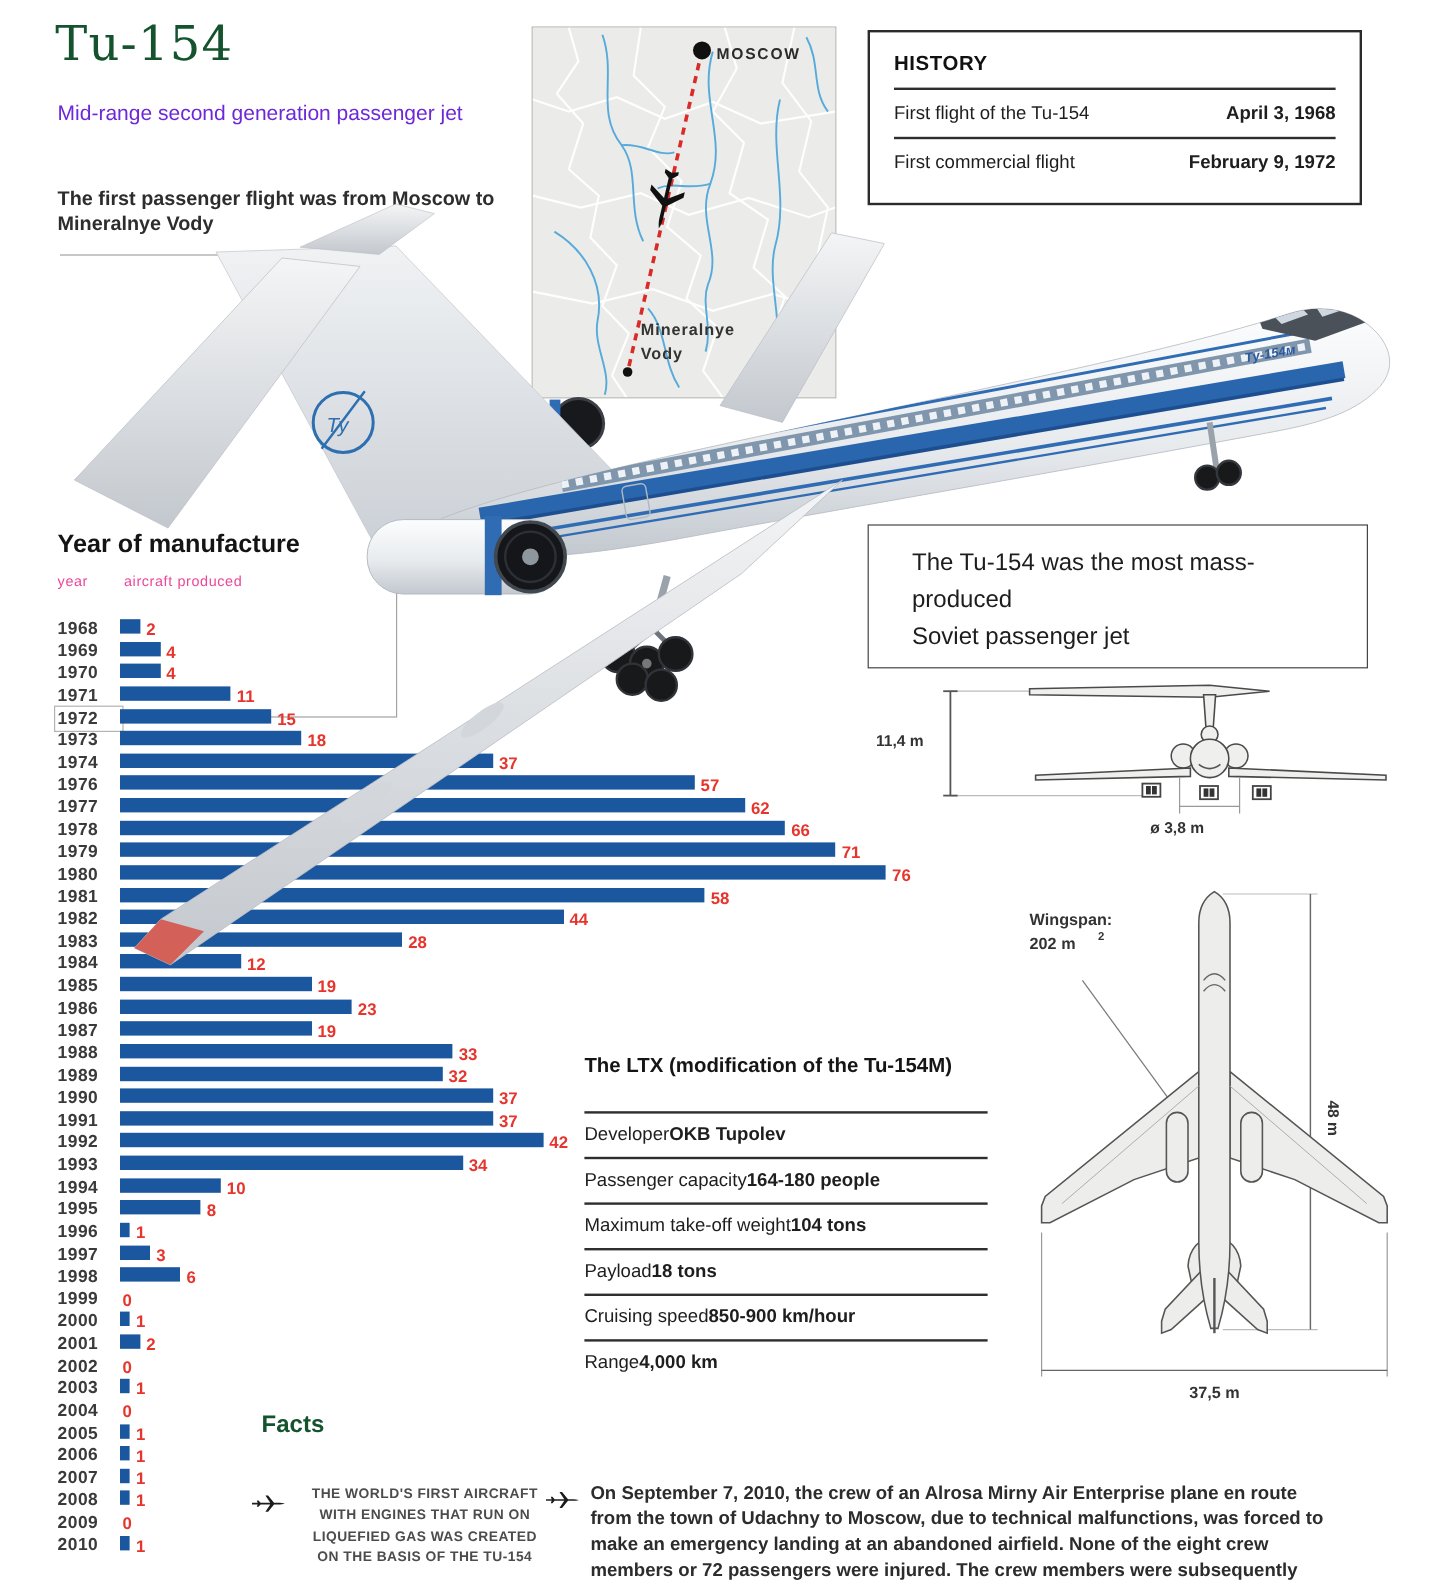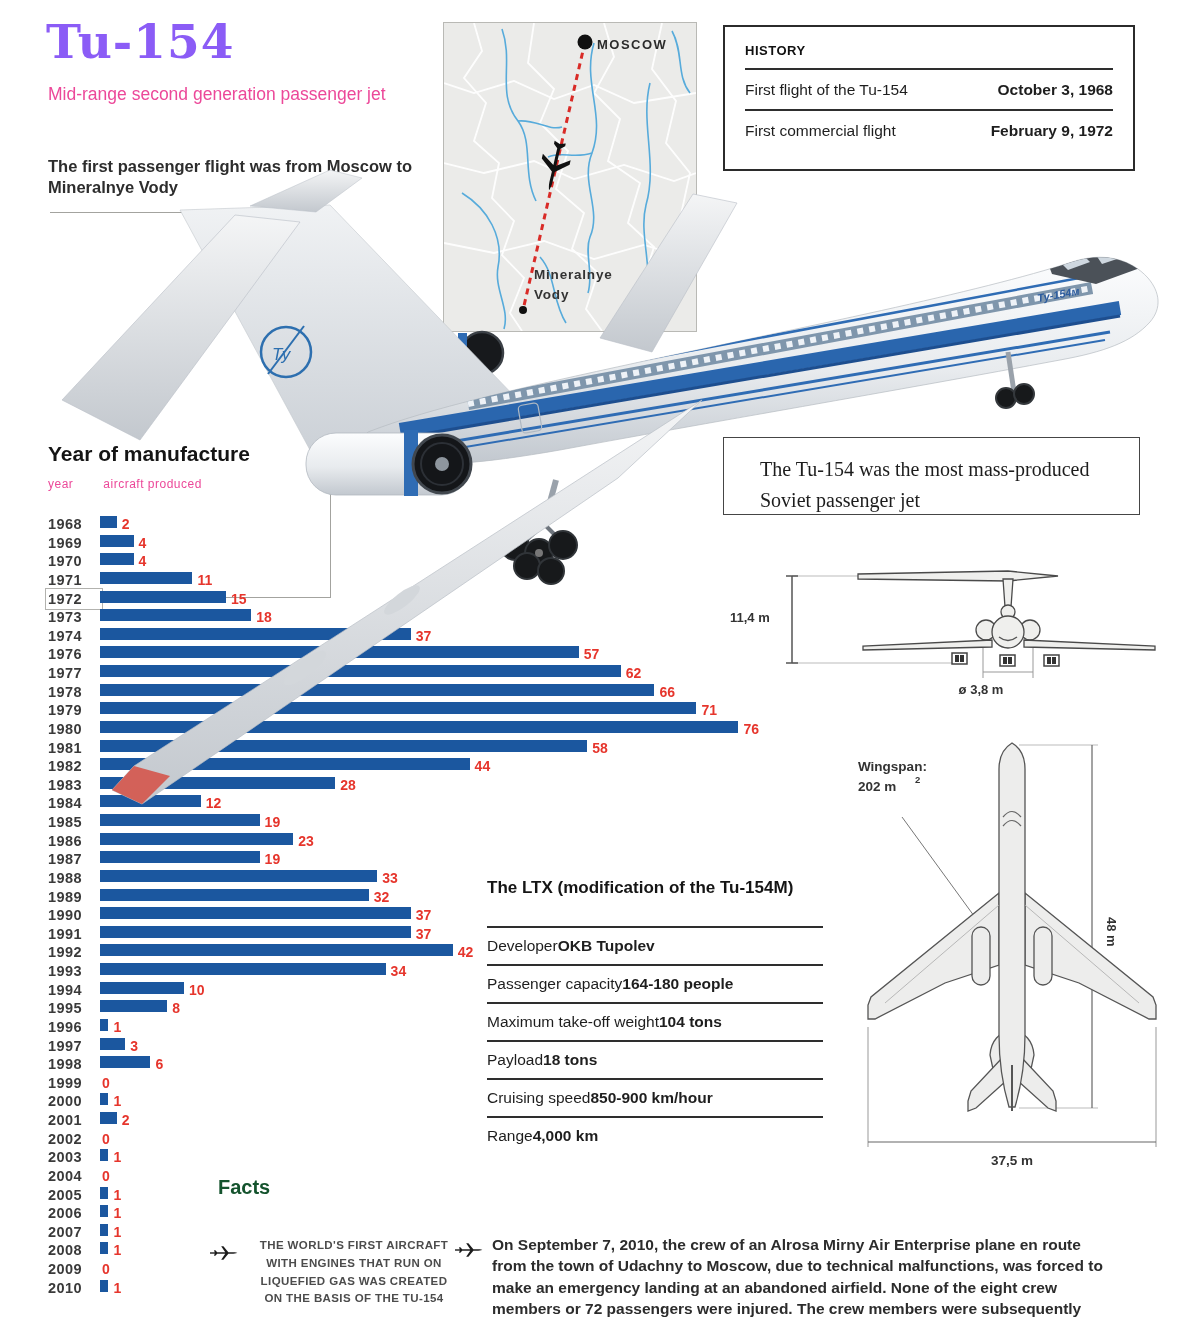--- a/index.html
+++ b/index.html
@@ -1,42 +1,42 @@
 <!DOCTYPE html>
 <html><head>
 <meta charset="utf-8">
 <style>
   html,body{margin:0;padding:0;}
   body{width:1200px;height:1321px;position:relative;background:#fff;overflow:hidden;
        font-family:"Liberation Sans","DejaVu Sans",sans-serif;color:#222;}
   .abs{position:absolute;}
   
   #title{left:46px;top:14px;font-family:"DejaVu Serif","Liberation Serif",serif;
-         font-size:47px;font-weight:700;color:#8b5cf6;letter-spacing:1px;}
-  #subtitle{left:48px;top:84px;font-size:17.5px;color:#ec4899;}
+         font-size:40px;font-weight:400;color:#14532d;letter-spacing:1px;}
+  #subtitle{left:48px;top:84px;font-size:17.5px;color:#6d28d9;}
   #lead{left:48px;top:156px;font-size:16.5px;font-weight:bold;color:#2d2d2d;
         line-height:1.3;white-space:pre-line;width:430px;}
   
   .lead-line{background:#a3a39f;z-index:1;}
   #ll-h1{left:50px;top:212px;width:280px;height:1px;}
   #ll-v{left:330px;top:212px;width:1px;height:386px;}
   #ll-h2{left:98px;top:597px;width:232px;height:1px;}
   
   #map{left:443px;top:22px;width:252px;height:308px;border:1px solid #b9b9b5;background:#fff;z-index:1;}
   
   #history{left:723px;top:25px;width:412px;height:146px;border:2px solid #2b2b2b;
            background:#fff;z-index:4;box-sizing:border-box;padding:14px 20px 0 20px;}
-  #history h2{margin:2px 0 10px 0;font-size:13px;letter-spacing:.5px;color:#111;}
+  #history h2{margin:2px 0 10px 0;font-size:17px;letter-spacing:.5px;color:#111;}
   .hrow{display:flex;justify-content:space-between;border-top:2px solid #2e2e2e;
         padding:11px 0 10px 0;font-size:15.5px;color:#1e1e1e;}
   .hrow .hv{font-weight:bold;}
   
-  #callout{left:723px;top:437px;width:417px;height:78px;border:1.5px solid #454545;background:#fff;
+  #callout{left:723px;top:437px;width:417px;height:120px;border:1.5px solid #454545;background:#fff;
            z-index:4;box-sizing:border-box;padding:16px 34px 0 36px;
-           font-family:Liberation Serif, serif;font-size:20px;color:#1d1d1d;
+           font-family:Liberation Sans, sans-serif;font-size:20px;color:#1d1d1d;
            line-height:1.55;white-space:pre-line;}
   
   #chart-title{left:48px;top:442px;font-size:21px;font-weight:bold;color:#141414;z-index:2;}
   #chart-cols{left:48px;top:477px;font-size:12px;color:#ec4899;letter-spacing:.5px;z-index:2;}
   #chart-cols .c2{margin-left:30px;}
   #chart-rows{left:48px;top:516px;z-index:2;}
   .crow{display:flex;align-items:flex-start;height:18.64px;}
   .cyear{display:inline-block;width:52px;font-size:14.5px;font-weight:600;color:#3a3a3a;
          letter-spacing:.4px;}
   .crow.hl .cyear{background:#fff;outline:1px solid #b2b2ae;outline-offset:2px;}
@@ -105,21 +105,21 @@
     <text x="90" y="256" font-size="13.5" font-weight="bold" letter-spacing=".8" fill="#333">Mineralnye</text>
     <text x="90" y="276" font-size="13.5" font-weight="bold" letter-spacing=".8" fill="#333">Vody</text>
   </svg>
 </div>
 
 <div class="abs" id="history">
   <h2>HISTORY</h2>
   <div id="history-rows">
       <div class="hrow">
         <span class="hl2">First flight of the Tu-154</span>
-        <span class="hv">October 3, 1968</span>
+        <span class="hv">April 3, 1968</span>
       </div>
       <div class="hrow">
         <span class="hl2">First commercial flight</span>
         <span class="hv">February 9, 1972</span>
       </div>
     </div>
 </div>
 
 <div class="abs" id="callout">The Tu-154 was the most mass-produced
 Soviet passenger jet</div>

